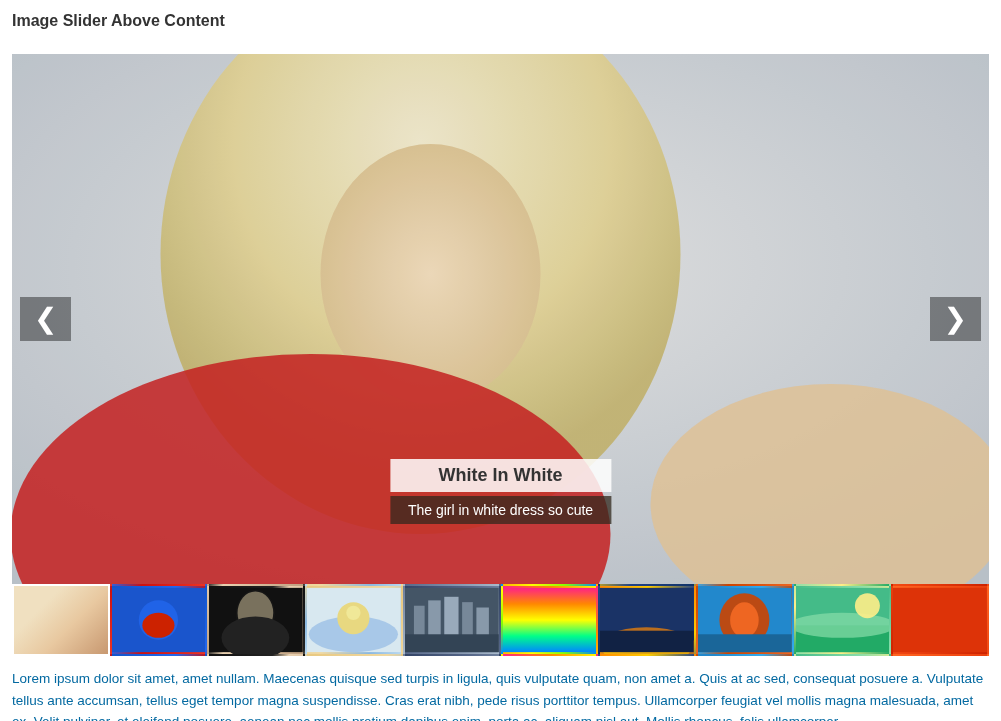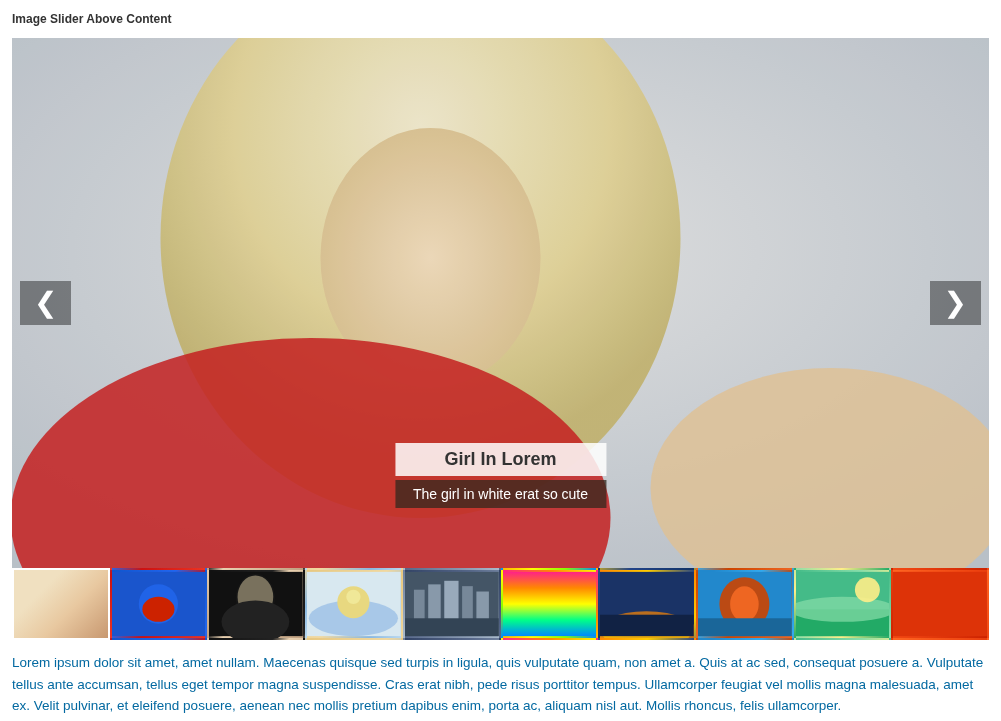--- a/index.html
+++ b/index.html
@@ -5,23 +5,23 @@
     * { box-sizing: border-box; margin: 0; padding: 0; }
     body {
       font-family: Arial, sans-serif;
       background: #fff;
       color: #333;
       padding: 12px;
       max-width: 1001px;
     }
 
     .page-title {
-      font-size: 12px;
+      font-size: 16px;
       font-weight: bold;
-      margin-bottom: 12px;
+      margin-bottom: 24px;
     }
 
     .slider-container {
       position: relative;
       width: 100%;
       height: 530px;
       overflow: hidden;
       background: #c8d0d8;
     }
 
@@ -159,22 +159,22 @@
 
       <rect x="0" y="0" width="980" height="530" fill="rgba(0,0,0,0.04)"></rect>
     </svg>
   </div>
 
   <button class="slider-nav prev">❮</button>
 
   <button class="slider-nav next">❯</button>
 
   <div class="slide-caption">
-    <span class="slide-title">Girl In Lorem</span>
-    <span class="slide-desc">The girl in white erat so cute</span>
+    <span class="slide-title">White In White</span>
+    <span class="slide-desc">The girl in white dress so cute</span>
   </div>
 
 </div>
 
 <div class="thumbnails-row">
   <div class="thumb-item thumb-0 active"></div>
   <div class="thumb-item thumb-1">
     <svg width="100%" height="100%" viewBox="0 0 105 72">
       <rect width="105" height="72" fill="#1a55cc"></rect>
       <circle cx="52" cy="36" r="22" fill="#2266ee" opacity="0.8"></circle>

